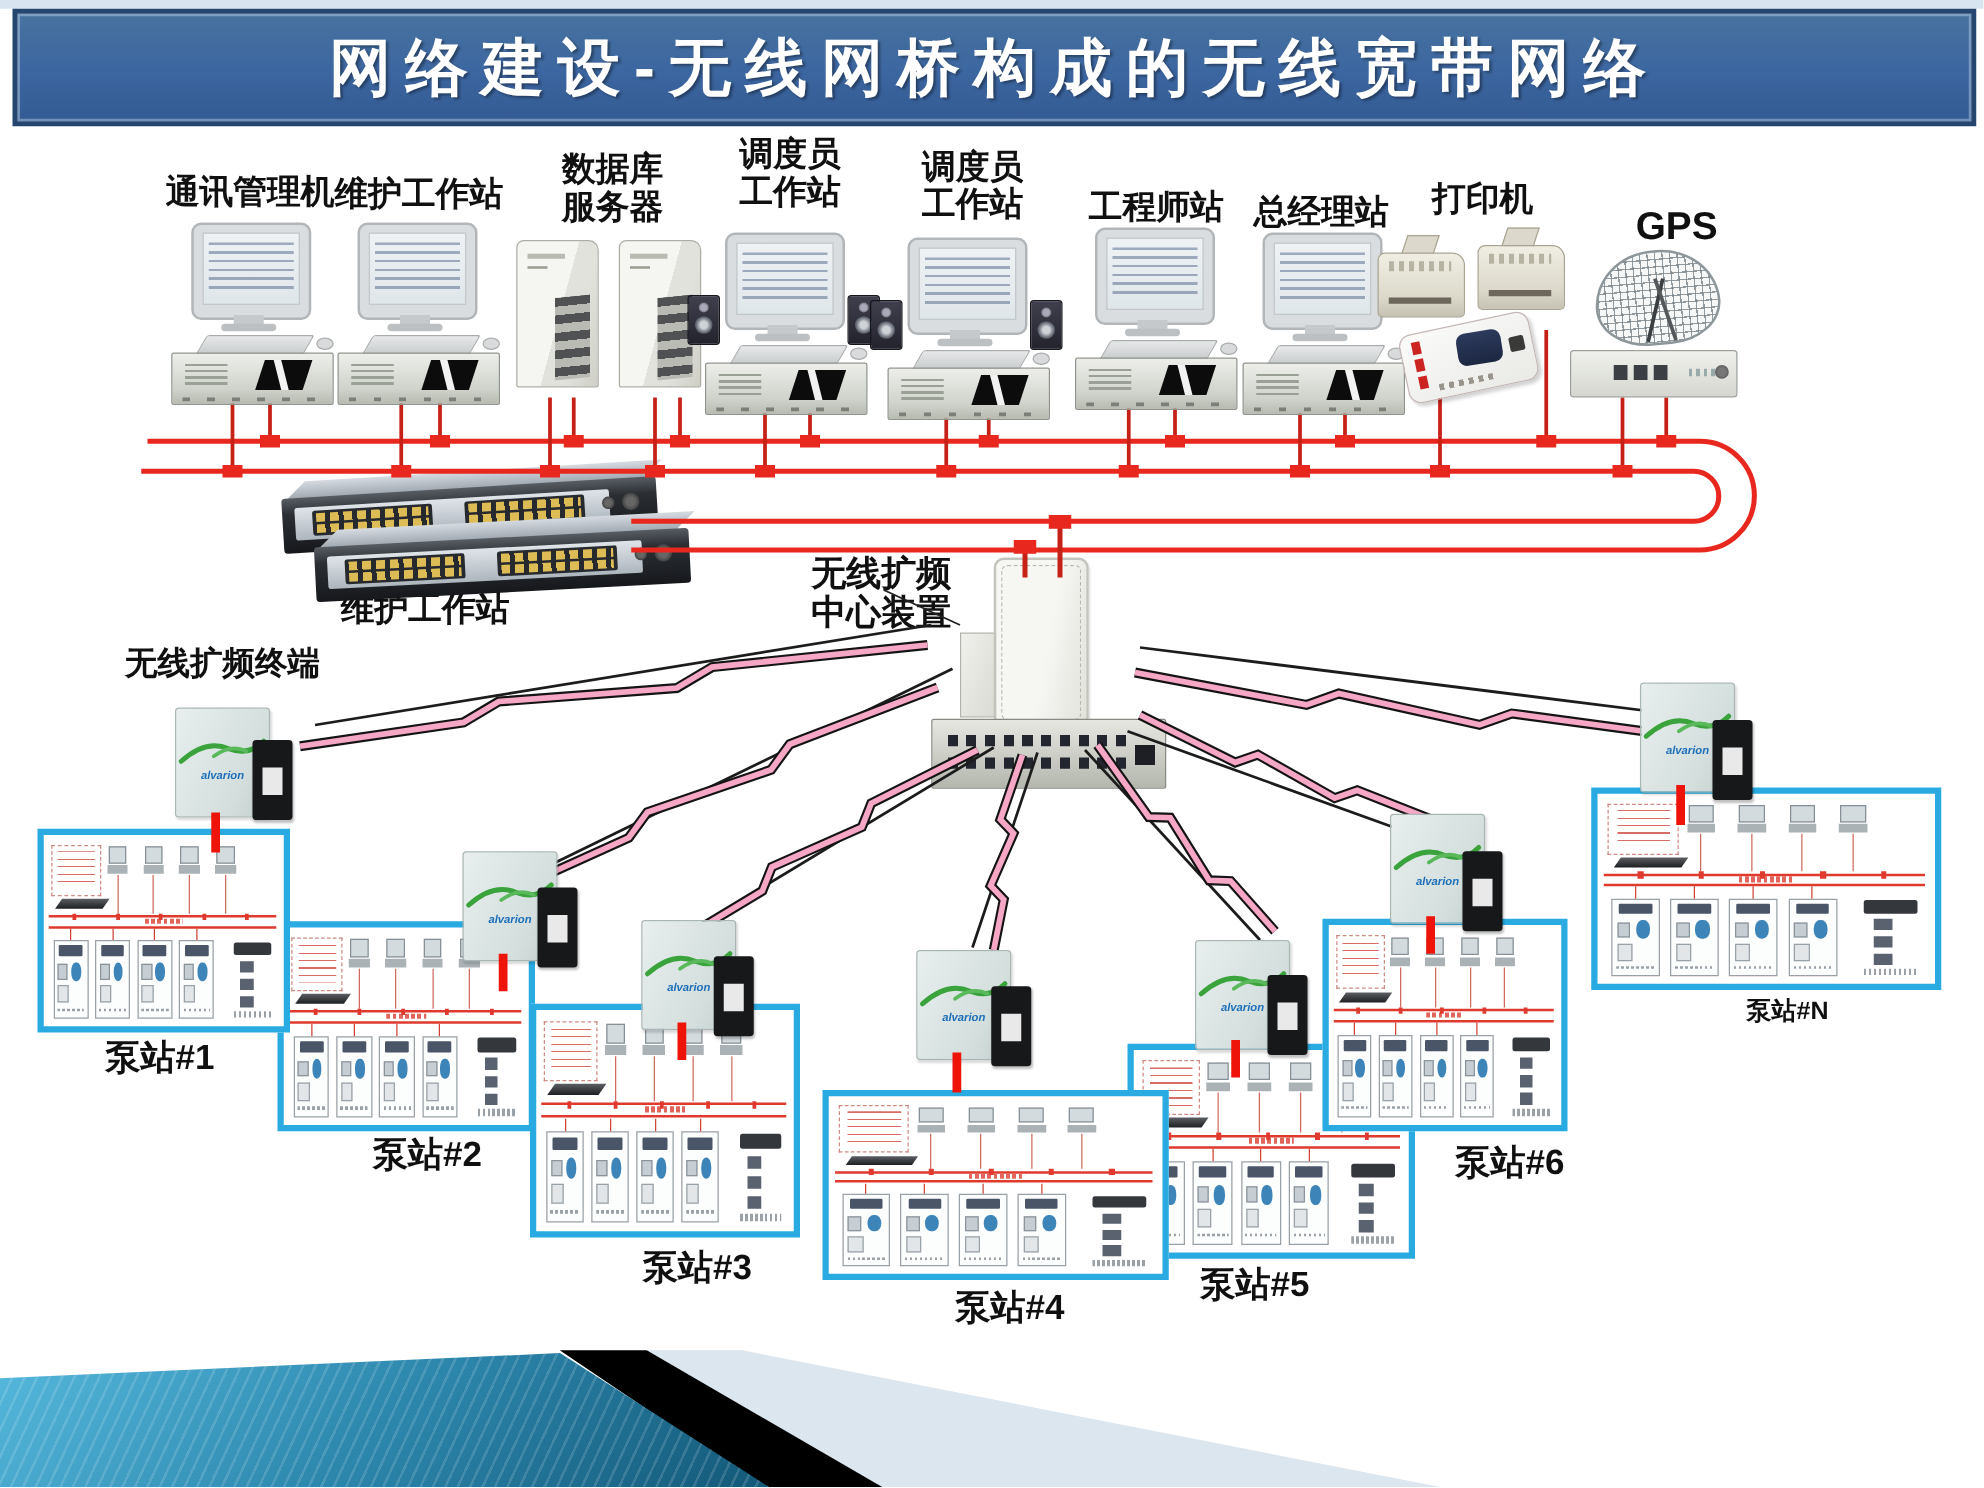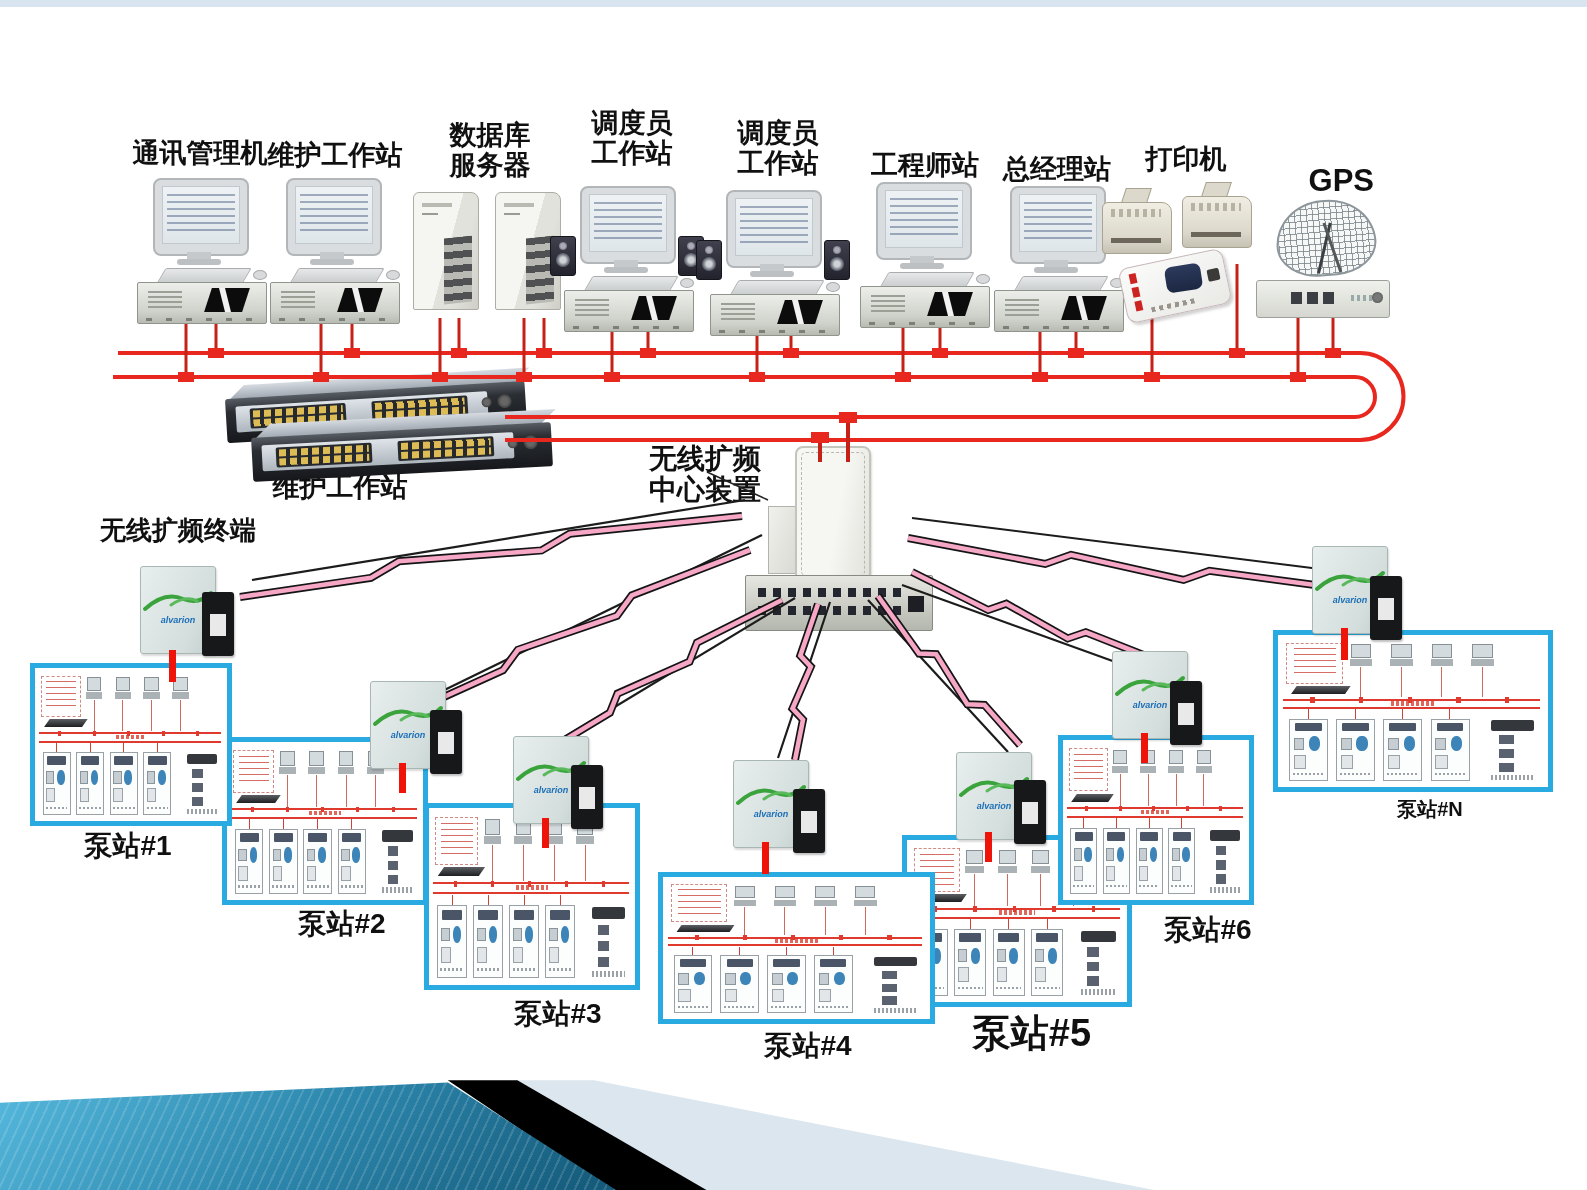--- a/index.html
+++ b/index.html
@@ -31,20 +31,23 @@
   .deco{position:absolute;z-index:20;}
   
   .mini{position:absolute;box-sizing:border-box;}
 </style>
 </head>
 <body>
 
 <div class="slide">
   <div class="topstrip"></div>
 
+  <div class="banner">
+    <div class="banner-text">网络建设-无线网桥构成的无线宽带网络</div>
+  </div>
 
   <svg class="wires" id="wires" width="1587" height="1190" viewBox="0 0 1587 1190">
       <path d="M118 353 H1360 A43.5 43.5 0 0 1 1360 440 H505" stroke="#e8281e" stroke-width="4" fill="none"></path>
       <path d="M113 377 H1355 A20 20 0 0 1 1355 417 H505" stroke="#e8281e" stroke-width="4" fill="none"></path>
       <line x1="186" y1="318" x2="186" y2="377" stroke="#c62117" stroke-width="3"></line>
       <rect x="178" y="372" width="16" height="10" fill="#e8281e"></rect>
       <line x1="216" y1="318" x2="216" y2="353" stroke="#c62117" stroke-width="3"></line>
       <rect x="208" y="348" width="16" height="10" fill="#e8281e"></rect>
       <line x1="321" y1="318" x2="321" y2="377" stroke="#c62117" stroke-width="3"></line>
       <rect x="313" y="372" width="16" height="10" fill="#e8281e"></rect>
@@ -702,21 +705,21 @@
           <div class=" abs" style="left: 10%; top: 58%; width: 28%; height: 20%; background: rgb(226, 230, 233); border: 1px solid rgb(153, 162, 168);"></div>
           <div class=" abs" style="left: 8%; top: 88%; width: 84%; height: 4%; background: repeating-linear-gradient(90deg, rgb(154, 162, 168) 0px, rgb(154, 162, 168) 2px, transparent 2px, transparent 4px);"></div>
         </div>
         <div class="mini abs" style="left: 63.5%; top: 49%; width: 1px; height: 6%; background: rgb(207, 68, 55);"></div>
         <div class="mini abs" style="left: 79%; top: 56%; width: 16%; height: 7%; background: rgb(52, 55, 60); border-radius: 2px;"></div>
         <div class="mini abs" style="left: 82%; top: 66%; width: 5.5%; height: 6%; background: rgb(90, 98, 112);"></div>
         <div class="mini abs" style="left: 82%; top: 75%; width: 5.5%; height: 6%; background: rgb(90, 98, 112);"></div>
         <div class="mini abs" style="left: 82%; top: 84%; width: 5.5%; height: 6%; background: rgb(90, 98, 112);"></div>
         <div class="mini abs" style="left: 79%; top: 92%; width: 16%; height: 3.5%; background: repeating-linear-gradient(90deg, rgb(154, 162, 168) 0px, rgb(154, 162, 168) 2px, transparent 2px, transparent 4px);"></div>
       </div>
-      <div class="lbl abs" style="left: 952px; top: 1012px; width: 160px; font-size: 38px; z-index: 15; text-align: center;">泵站#5</div>
+      <div class="lbl abs" style="left: 924px; top: 1012px; width: 160px; font-size: 28px; z-index: 15; text-align: center;">泵站#5</div>
       <div class="ant abs" style="left: 0px; top: 0px; width: 0px; height: 0px;">
         <div class="ant-panel abs" style="left: 956px; top: 752px; width: 74px; height: 86px;">
           <svg width="74" height="40" viewBox="0 0 74 40" style="position: absolute; left: 0px; top: 16px;">
             <path d="M4 26 Q24 8 42 16 Q58 22 70 10" fill="none" stroke="#3aa33c" stroke-width="4" stroke-linecap="round"></path>
             <path d="M30 22 Q44 12 56 18" fill="none" stroke="#59b95b" stroke-width="3" stroke-linecap="round"></path>
           </svg>
           <div class="brand abs" style="top: 48px;">alvarion</div>
         </div>
         <div class="ant-black abs" style="left: 1014px; top: 780px; width: 32px; height: 64px;">
           <div class="ant-tag abs" style="left: 8px; top: 22px; width: 16px; height: 22px;"></div>

